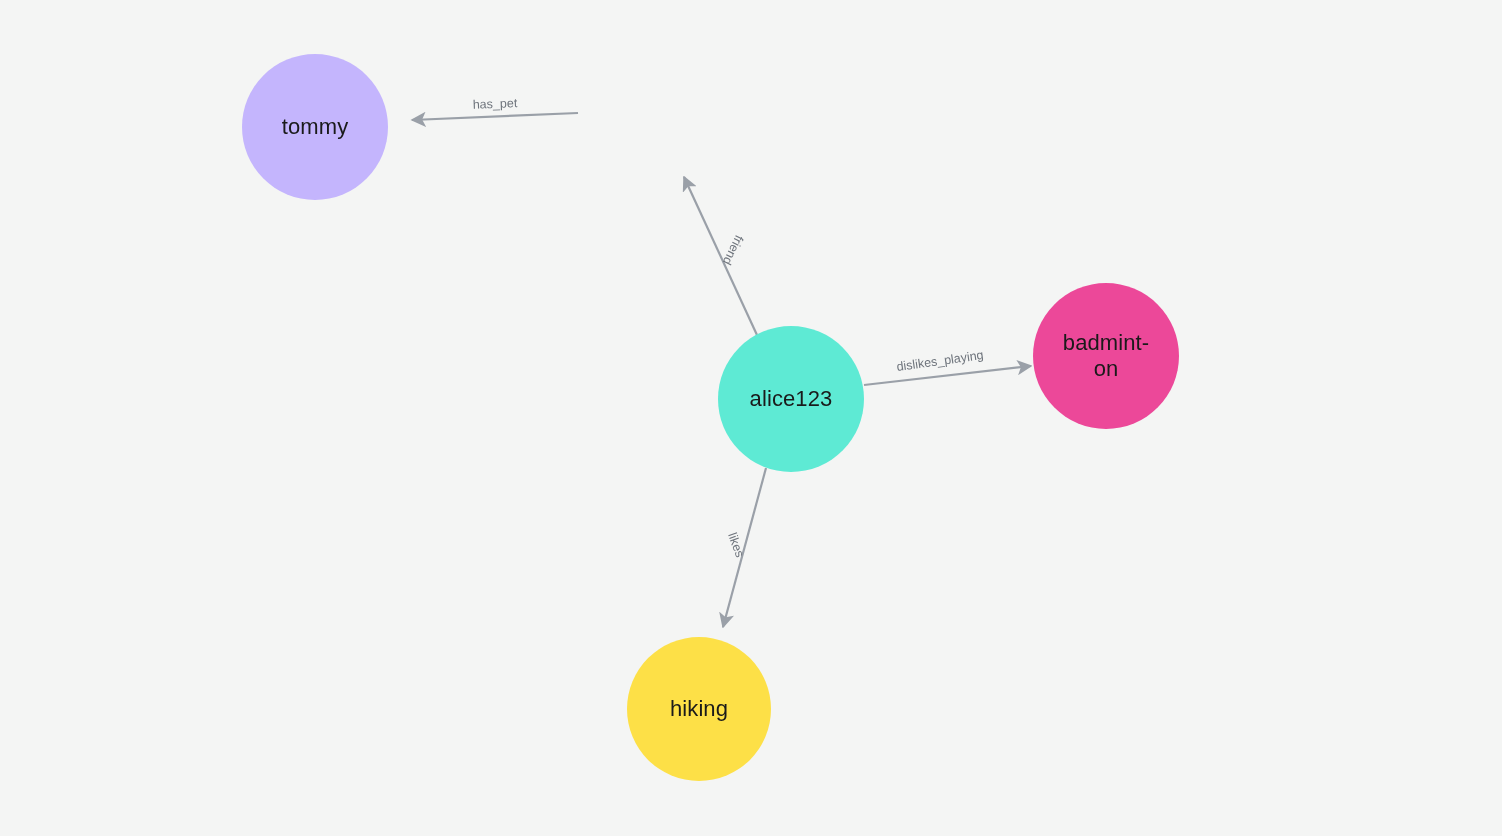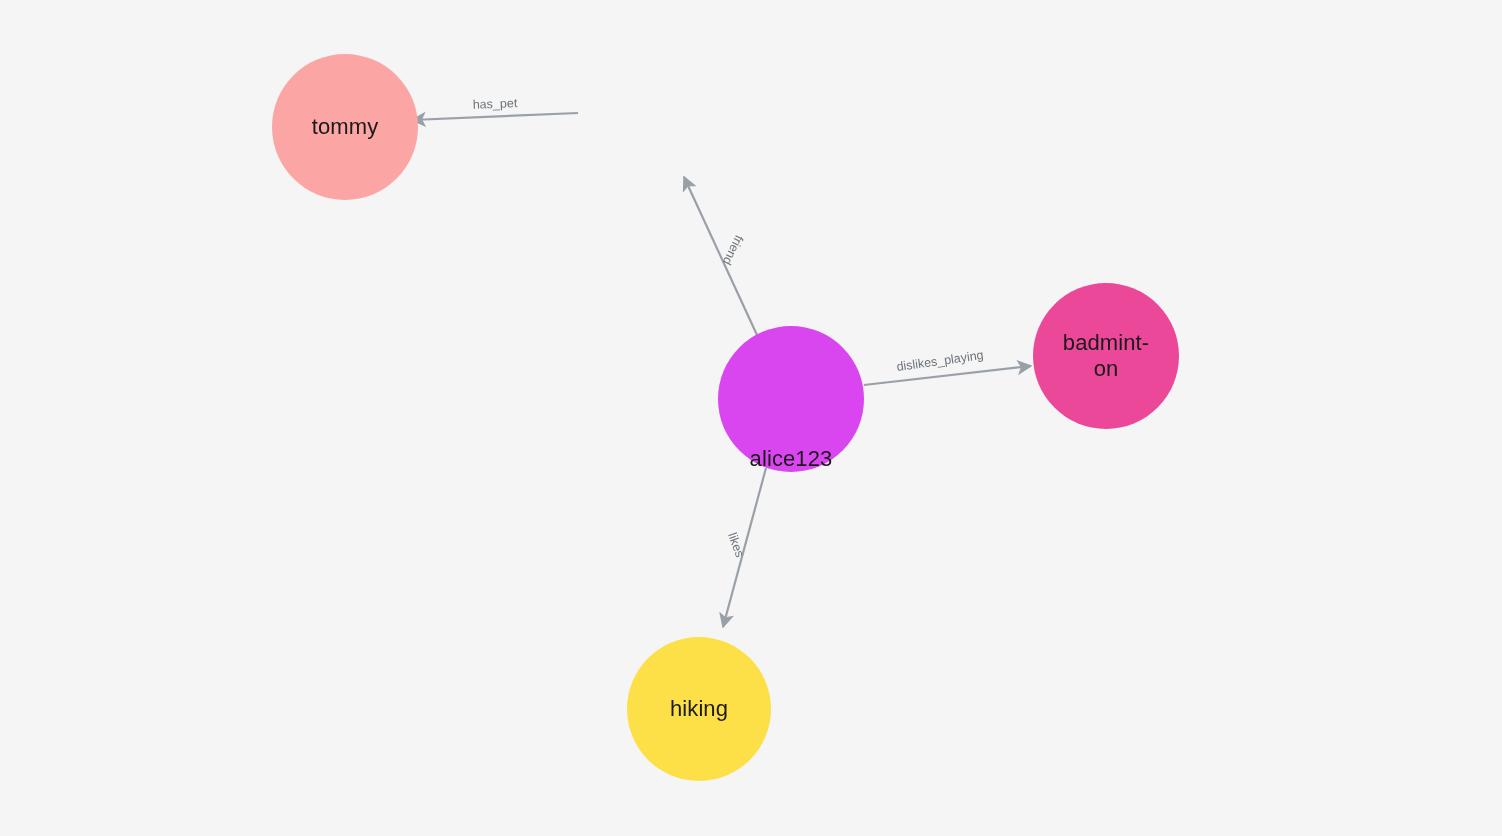--- a/index.html
+++ b/index.html
@@ -99,26 +99,26 @@
   </svg>
 
   <div class="edge-label" style="left:495px; top:104px; transform: translate(-50%,-50%) rotate(-2deg);">has_pet</div>
 
   <div class="edge-label" style="left:733px; top:250px; transform: translate(-50%,-50%) rotate(116deg);">friend</div>
 
   <div class="edge-label" style="left:940px; top:361px; transform: translate(-50%,-50%) rotate(-8deg);">dislikes_playing</div>
 
   <div class="edge-label" style="left:736px; top:545px; transform: translate(-50%,-50%) rotate(70deg);">likes</div>
 
-  <div class="node" style="left:272px; top:54px; width:146px; height:146px; background:#fca5a5;">
+  <div class="node" style="left:242px; top:54px; width:146px; height:146px; background:#c4b5fd;">
     <span class="node-label">tommy</span>
   </div>
 
 
-  <div class="node" style="left:718px; top:326px; width:146px; height:146px; background:#d946ef;align-items:flex-end;">
+  <div class="node" style="left:718px; top:326px; width:146px; height:146px; background:#5eead4;">
     <span class="node-label">alice123</span>
   </div>
 
   <div class="node" style="left:1033px; top:283px; width:146px; height:146px; background:#ec4899;">
     <span class="node-label" style="white-space:pre-line;">badmint-
 on</span>
   </div>
 
   <div class="node" style="left:627px; top:637px; width:144px; height:144px; background:#fde047;">
     <span class="node-label">hiking</span>

